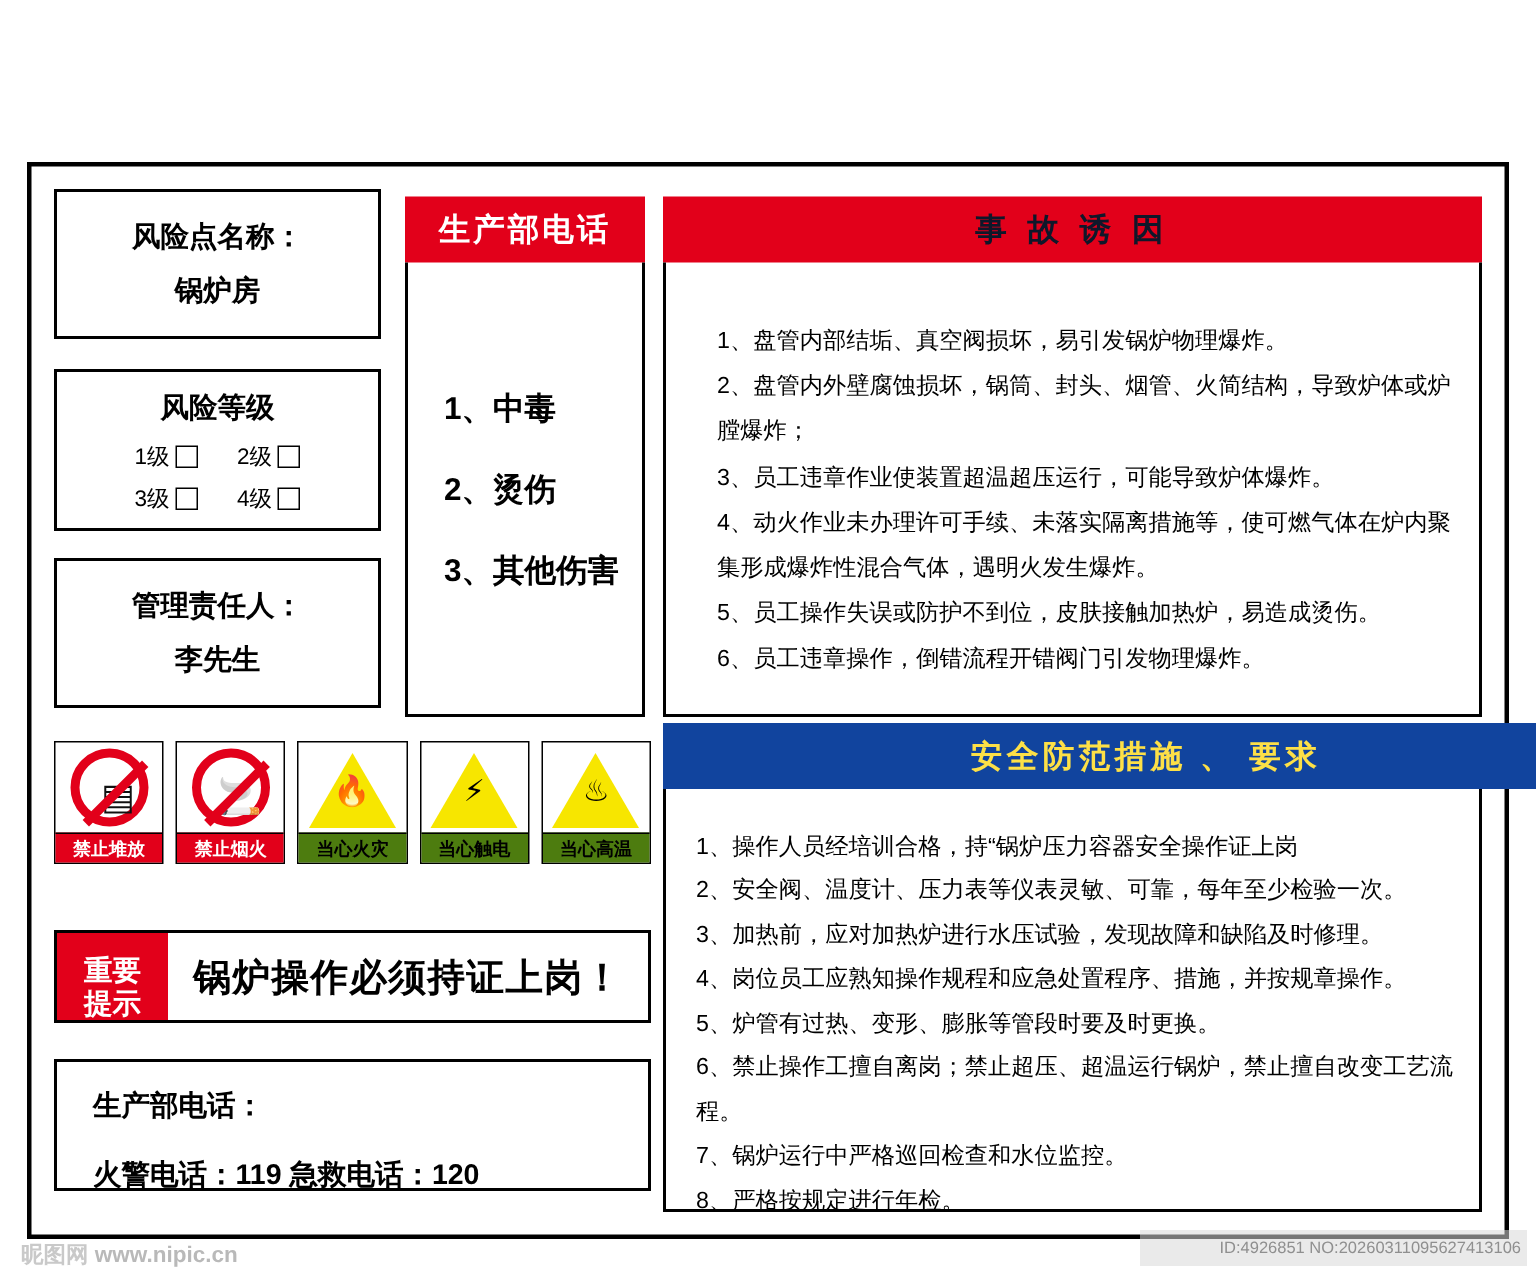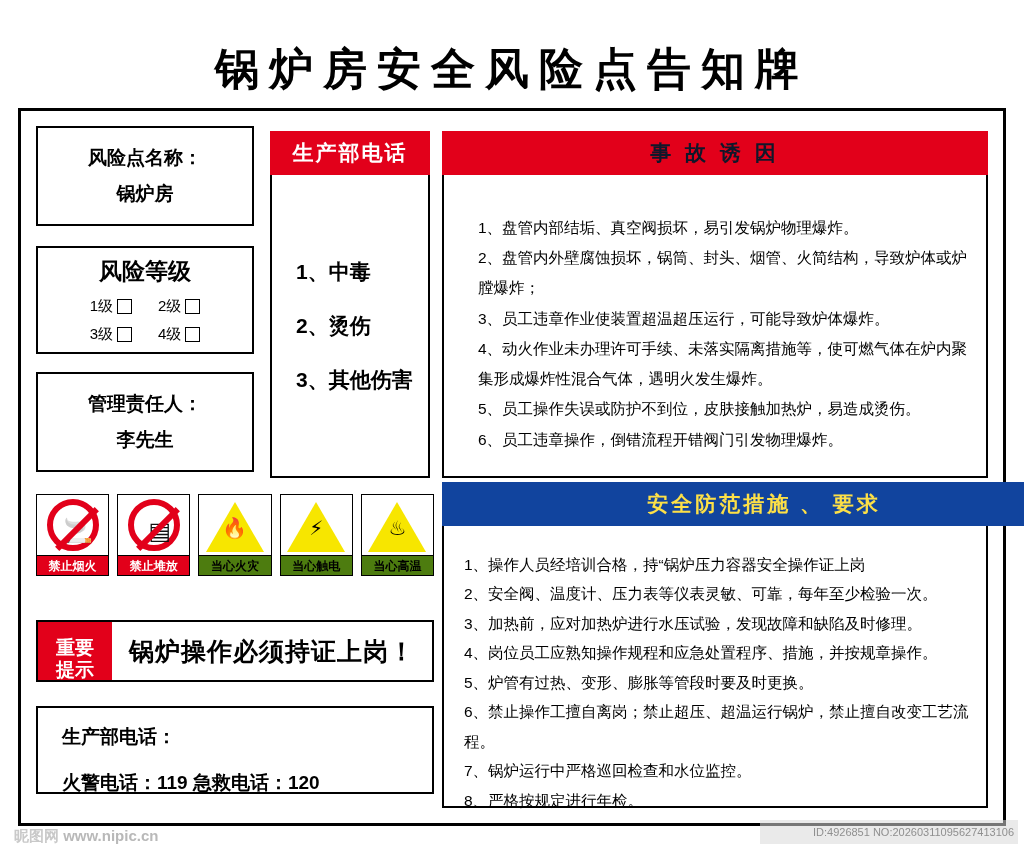--- a/index.html
+++ b/index.html
@@ -23,21 +23,21 @@
 
   .cellbox{
     border:2px solid #000;box-sizing:border-box;background:#fff;
     display:flex;flex-direction:column;align-items:center;justify-content:center;
   }
   .b1{position:absolute;left:36px;top:126px;width:218px;height:100px;}
   .b1 .l1{font-size:19px;font-weight:bold;margin-bottom:10px;}
   .b1 .l2{font-size:19px;font-weight:bold;}
 
   .b2{position:absolute;left:36px;top:246px;width:218px;height:108px;}
-  .b2 .hd{font-size:23px;font-weight:bold;margin-bottom:10px;}
+  .b2 .hd{font-size:19px;font-weight:bold;margin-bottom:10px;}
   .grades{display:flex;flex-direction:column;gap:9px;width:100%;align-items:center;}
   .grow{display:flex;gap:26px;}
   .gitem{font-size:15px;display:flex;align-items:center;gap:4px;}
   .chk{display:inline-block;width:13px;height:13px;border:1px solid #000;}
 
   .b3{position:absolute;left:36px;top:372px;width:218px;height:100px;}
   .b3 .l1{font-size:19px;font-weight:bold;margin-bottom:10px;}
   .b3 .l2{font-size:19px;font-weight:bold;}
 
   
@@ -126,21 +126,20 @@
   .idstrip{
     position:absolute;right:10px;bottom:16px;font-size:11px;color:#8f8f8f;
   }
   .greybar{position:absolute;left:760px;bottom:10px;width:258px;height:24px;background:#d8d8d8;opacity:.55;}
 </style>
 </head>
 <body>
 
 <div class="board">
 
-  <div class="title">锅炉房安全风险点告知牌</div>
 
   <div class="outer"></div>
 
   <div class="cellbox b1">
     <div class="l1">风险点名称：</div>
     <div class="l2">锅炉房</div>
   </div>
 
   <div class="cellbox b2">
     <div class="hd">风险等级</div>
@@ -171,33 +170,33 @@
   <div class="cellbox b3">
     <div class="l1">管理责任人：</div>
     <div class="l2">李先生</div>
   </div>
 
   <div class="signs">
 
     <div class="sign">
       <div class="pic">
         <div class="prohibit">
+            <div class="pic-in" style="left:6px;top:6px;">▤</div>
+          </div>
+      </div>
+      <div class="cap cap-red">禁止堆放</div>
+    </div>
+
+    <div class="sign">
+      <div class="pic">
+        <div class="prohibit">
             <div class="pic-in" style="left:6px;top:6px;">🚬</div>
           </div>
       </div>
       <div class="cap cap-red">禁止烟火</div>
-    </div>
-
-    <div class="sign">
-      <div class="pic">
-        <div class="prohibit">
-            <div class="pic-in" style="left:6px;top:6px;">▤</div>
-          </div>
-      </div>
-      <div class="cap cap-red">禁止堆放</div>
     </div>
 
     <div class="sign">
       <div class="pic">
         <div class="triwrap">
             <div class="tri"></div>
             <div class="trisym">🔥</div>
           </div>
       </div>
       <div class="cap cap-yel">当心火灾</div>

